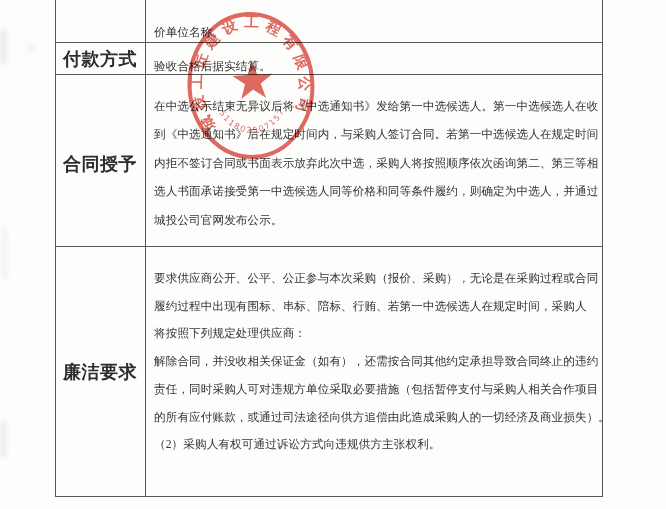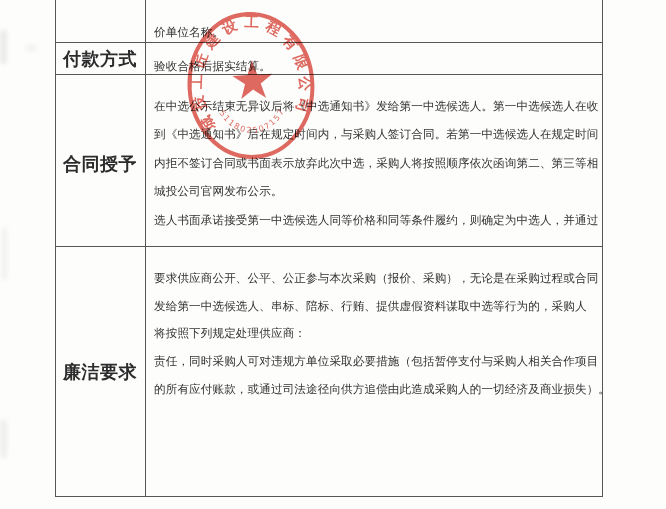--- a/index.html
+++ b/index.html
@@ -88,35 +88,37 @@
     </div>
 
     <div class="row r2">
       <div class="cell-label">
         <span>合同授予</span>
       </div>
       <div class="cell-content">
           <div class="text-line">在中选公示结束无异议后将《中选通知书》发给第一中选候选人。第一中选候选人在收</div>
           <div class="text-line">到《中选通知书》后在规定时间内，与采购人签订合同。若第一中选候选人在规定时间</div>
           <div class="text-line">内拒不签订合同或书面表示放弃此次中选，采购人将按照顺序依次函询第二、第三等相</div>
+          <div class="text-line">选人书面承诺接受第一中选候选人同等价格和同等条件履约，则确定为中选人，并通过</div>
           <div class="text-line">城投公司官网发布公示。</div>
-          <div class="text-line">选人书面承诺接受第一中选候选人同等价格和同等条件履约，则确定为中选人，并通过</div>
         </div>
     </div>
 
     <div class="row r3">
       <div class="cell-label">
         <span>廉洁要求</span>
       </div>
       <div class="cell-content">
           <div class="text-line">要求供应商公开、公平、公正参与本次采购（报价、采购），无论是在采购过程或合同</div>
-          <div class="text-line">发给第一中选候选人、串标、陪标、行贿、提供虚假资料谋取中选等行为的，采购人</div>
+          <div class="text-line">履约过程中出现有围标、串标、陪标、行贿、若第一中选候选人在规定时间，采购人</div>
           <div class="text-line">将按照下列规定处理供应商：</div>
+          <div class="text-line">解除合同，并没收相关保证金（如有），还需按合同其他约定承担导致合同终止的违约</div>
           <div class="text-line">责任，同时采购人可对违规方单位采取必要措施（包括暂停支付与采购人相关合作项目</div>
           <div class="text-line">的所有应付账款，或通过司法途径向供方追偿由此造成采购人的一切经济及商业损失）。</div>
+          <div class="text-line">（2）采购人有权可通过诉讼方式向违规供方主张权利。</div>
         </div>
     </div>
 
   </div>
 
   <svg class="stamp" viewBox="0 0 128 150" xmlns="http://www.w3.org/2000/svg">
     <defs>
       <path id="arcTop" d="M 27.6 112.8 A 49 58 0 1 1 100.4 112.8" fill="none"></path>
       <path id="arcBottom" d="M 30.2 97.5 A 39 47 0 0 0 97.8 97.5" fill="none"></path>
     </defs>

